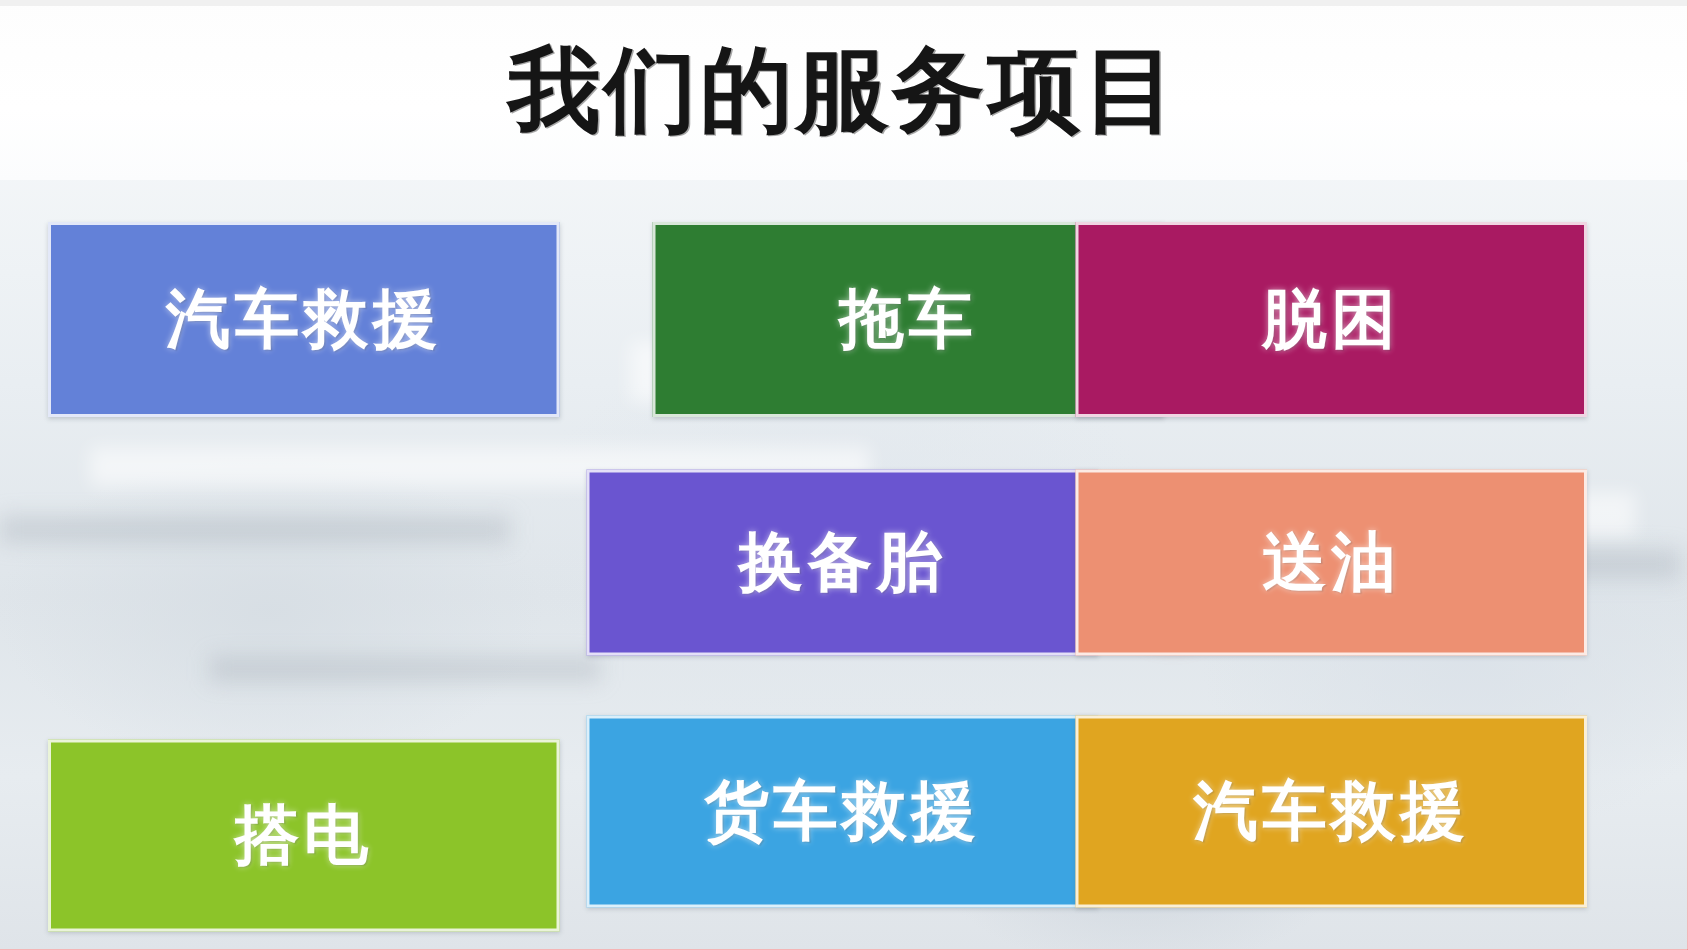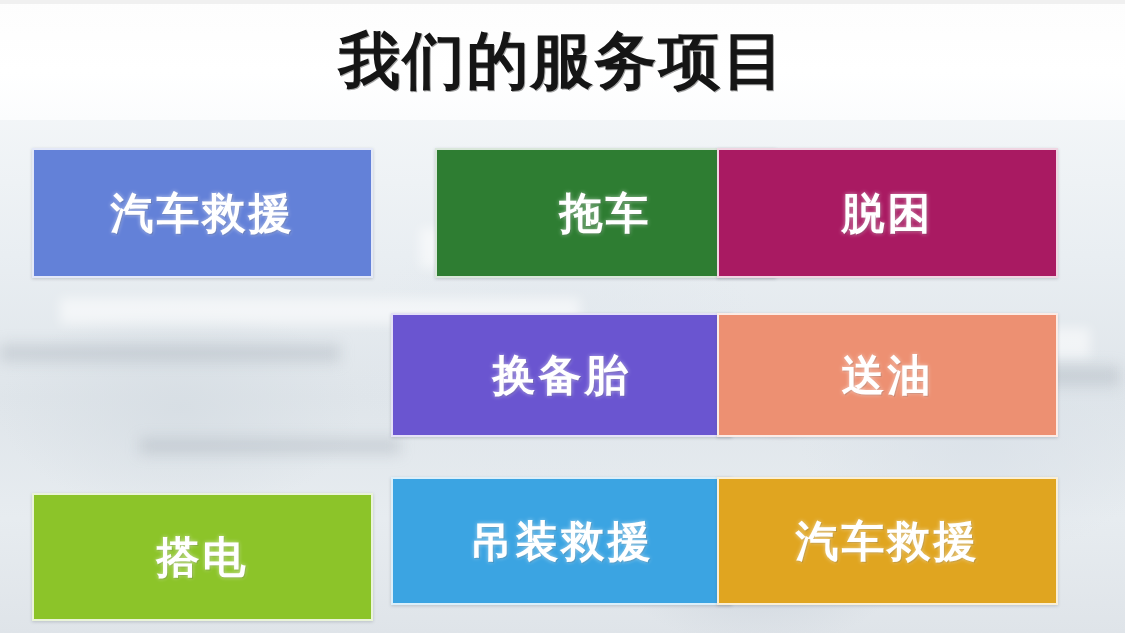--- a/index.html
+++ b/index.html
@@ -164,21 +164,21 @@
 
     <div class="tile c2 r1" style="background: rgb(237, 144, 114);">
       <span class="tile-label">送油</span>
     </div>
 
     <div class="tile c0 r2" style="background: rgb(140, 196, 41); margin-top: 16px;">
       <span class="tile-label">搭电</span>
     </div>
 
     <div class="tile c1 r2" style="background: rgb(59, 164, 226);">
-      <span class="tile-label">吊装救援</span>
+      <span class="tile-label">货车救援</span>
     </div>
 
     <div class="tile c2 r2" style="background: rgb(224, 165, 32);">
       <span class="tile-label">汽车救援</span>
     </div>
 
   </div>
 </div>
 
 </body></html>

